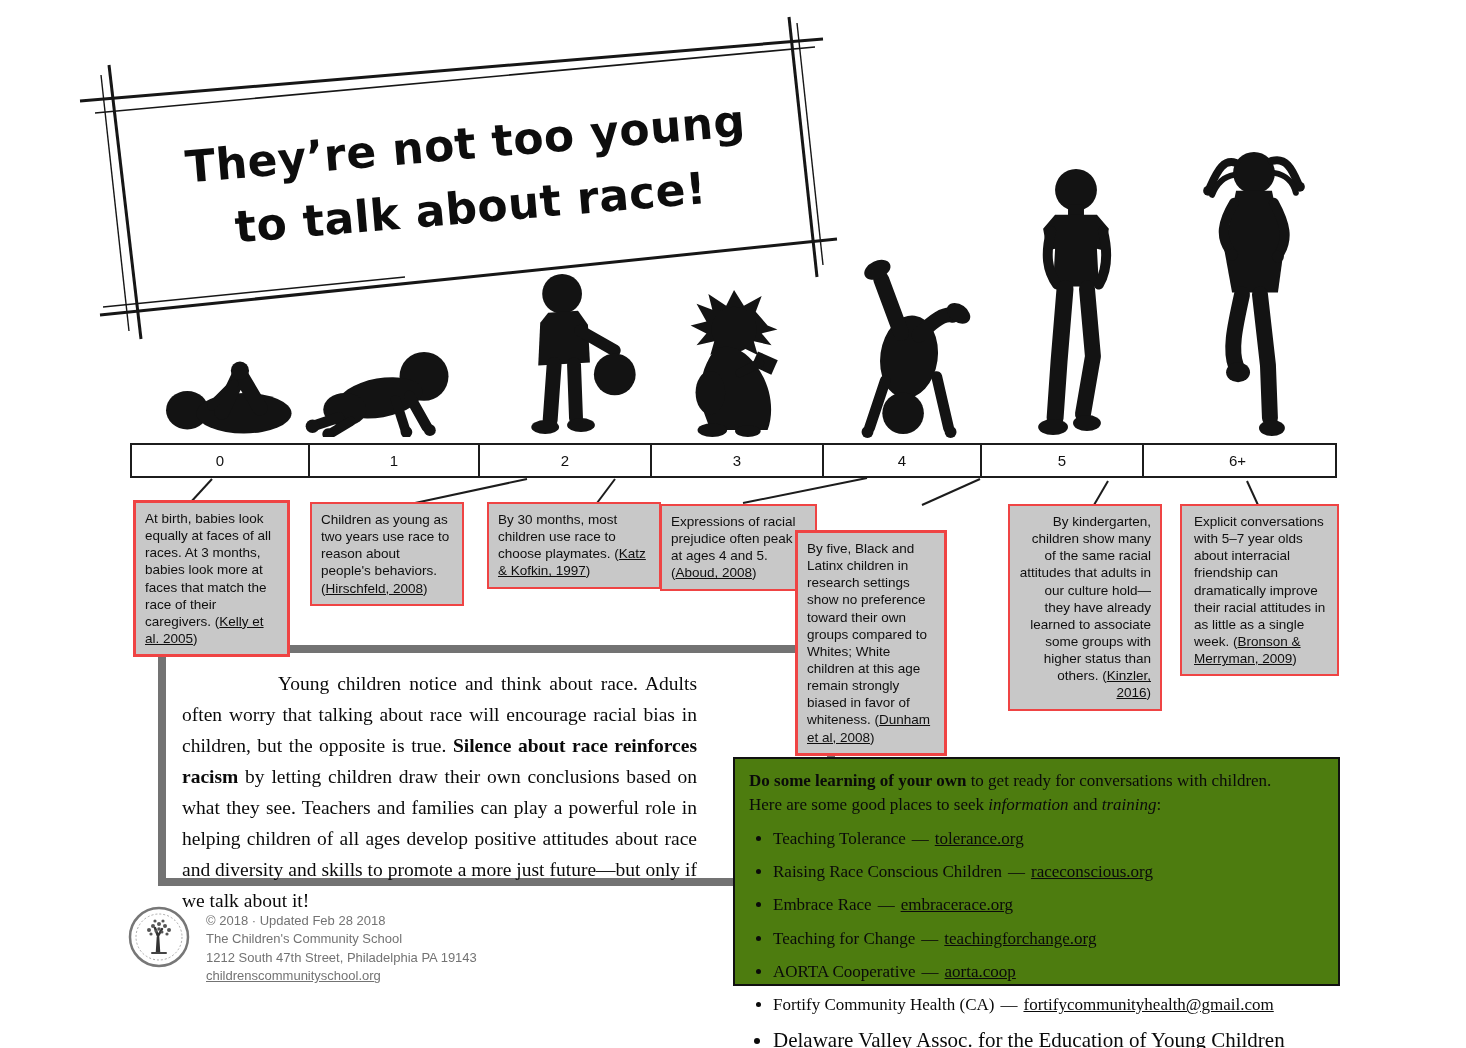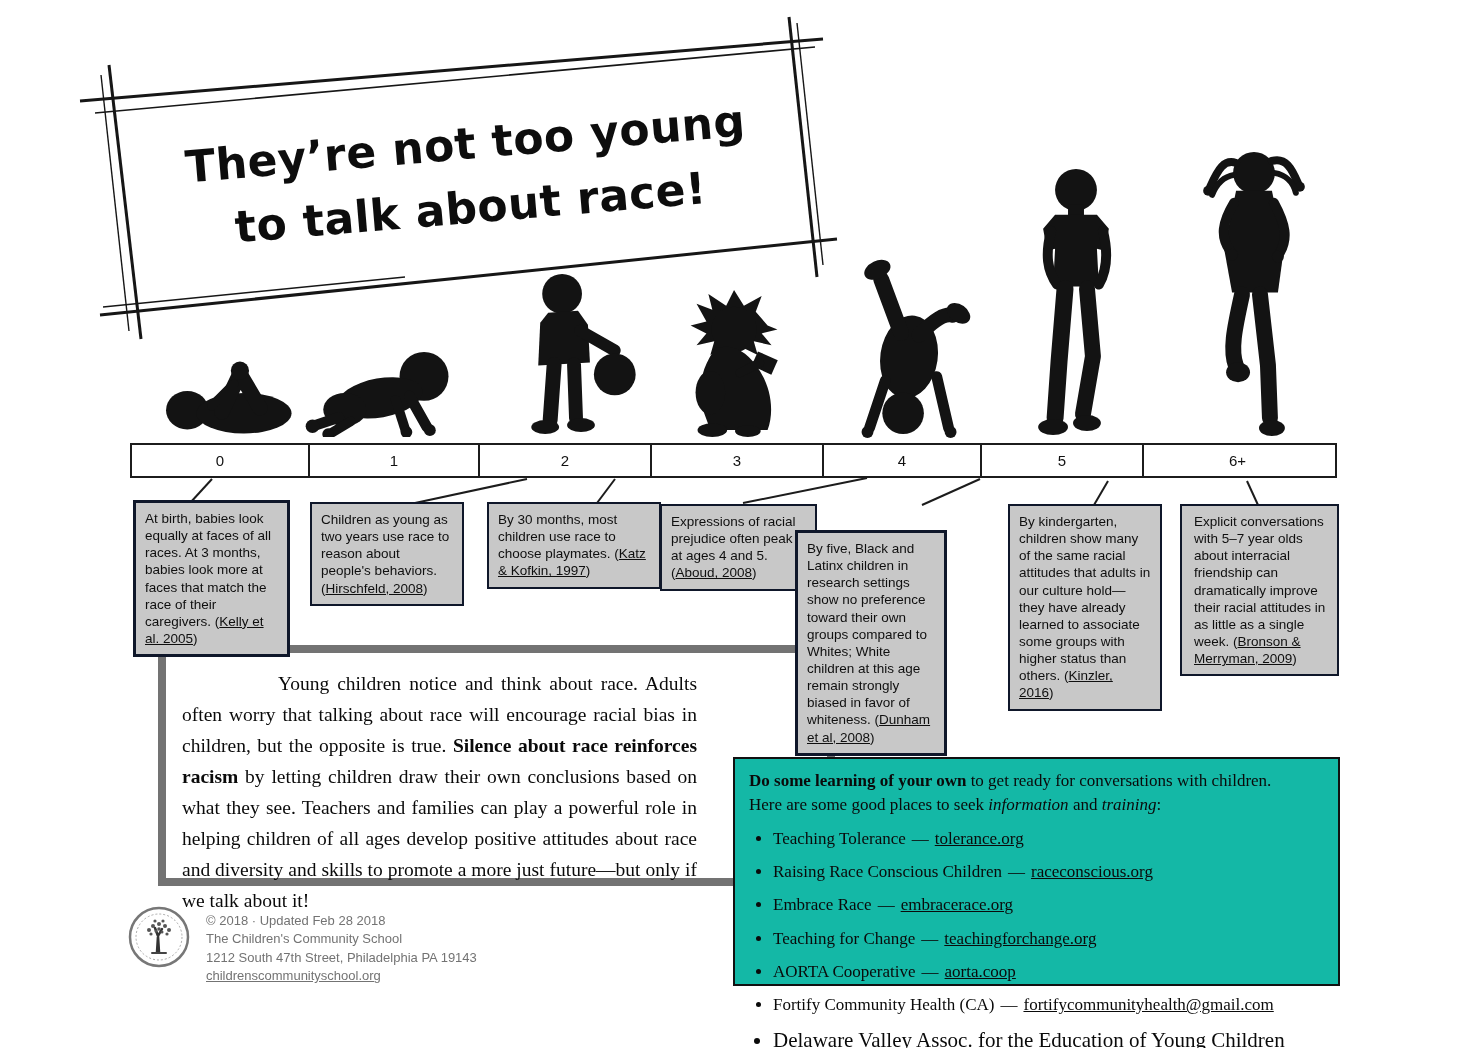--- a/index.html
+++ b/index.html
@@ -22,42 +22,42 @@
   
   .timeline{position:absolute;left:130px;top:443px;width:1207px;height:35px;
             border:2px solid #1c1c1c;box-sizing:border-box;display:flex;z-index:1;background:#fff;}
   .tcell{flex:0 0 auto;display:flex;align-items:center;justify-content:center;
          font-size:15px;color:#111;box-sizing:border-box;}
   .tcell + .tcell{border-left:2px solid #1c1c1c;}
 
   .connectors{position:absolute;left:0;top:0;width:1466px;height:1048px;z-index:1;pointer-events:none;}
 
   
-  .gbox{position:absolute;z-index:2;background:#c8c8c8;border:2px solid #0f172a;
+  .gbox{position:absolute;z-index:2;background:#c8c8c8;border:2px solid #ef4444;
         padding:7px 9px;font-size:13.5px;line-height:1.27;color:#0f0f0f;box-sizing:border-box;}
   .b0{left:133px;top:500px;width:157px;border-width:3px;}
   .b1{left:310px;top:502px;width:154px;}
   .b2{left:487px;top:502px;width:174px;}
   .b3{left:660px;top:504px;width:157px;}
   .b4{left:795px;top:504px;width:152px;border-width:3px;margin-top:26px;}
-  .b5{left:1008px;top:504px;width:154px;}
+  .b5{left:1008px;top:504px;width:154px;text-align:right;}
   .b6{left:1180px;top:504px;width:159px;padding-left:12px;}
   .link{color:inherit;text-decoration:underline;cursor:pointer;}
 
   
   .para-box{position:absolute;left:158px;top:645px;width:677px;height:241px;z-index:0;
             background:#fff;border:8px solid #737373;box-sizing:border-box;
             padding:15px 18px 0 16px;font-family:"Liberation Serif","DejaVu Serif",serif;
             font-size:19.5px;line-height:31px;text-align:justify;color:#0a0a0a;}
   .para-box p{margin:0;text-indent:96px;}
   .wrap-spacer{float:right;width:112px;height:126px;margin-top:92px;}
 
   
   .res-box{position:absolute;left:733px;top:757px;width:607px;height:229px;z-index:3;
-           background:#14b8a6;border:2px solid #111;box-sizing:border-box;
+           background:#4d7c0f;border:2px solid #111;box-sizing:border-box;
            padding:10px 14px;font-family:"Liberation Serif","DejaVu Serif",serif;
            font-size:17px;color:#0a0a0a;}
   .res-box p{margin:0;line-height:1.42;}
   .res-box ul{margin:3px 0 0 4px;padding-left:20px;}
   .res-box li{line-height:1.36;margin:10px 0;}
   .res-box li:last-child{font-size:21px;}
   .sep{margin:0 6px;}
 
   
   .logo{position:absolute;left:128px;top:906px;width:62px;height:62px;z-index:1;}

